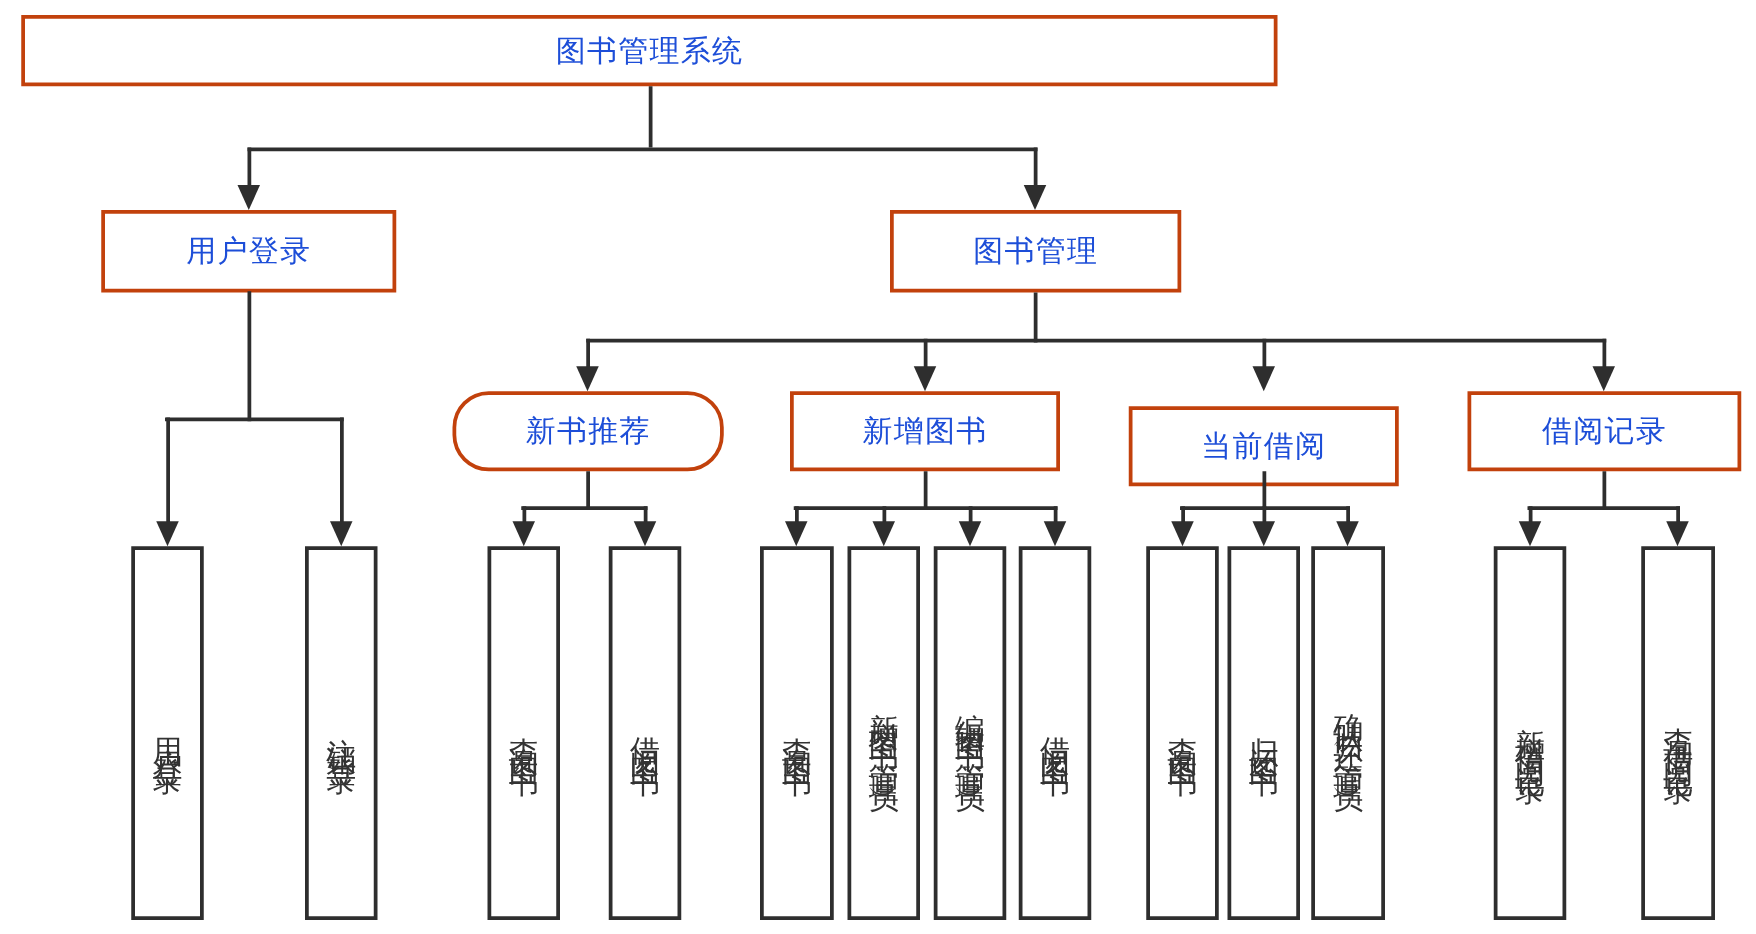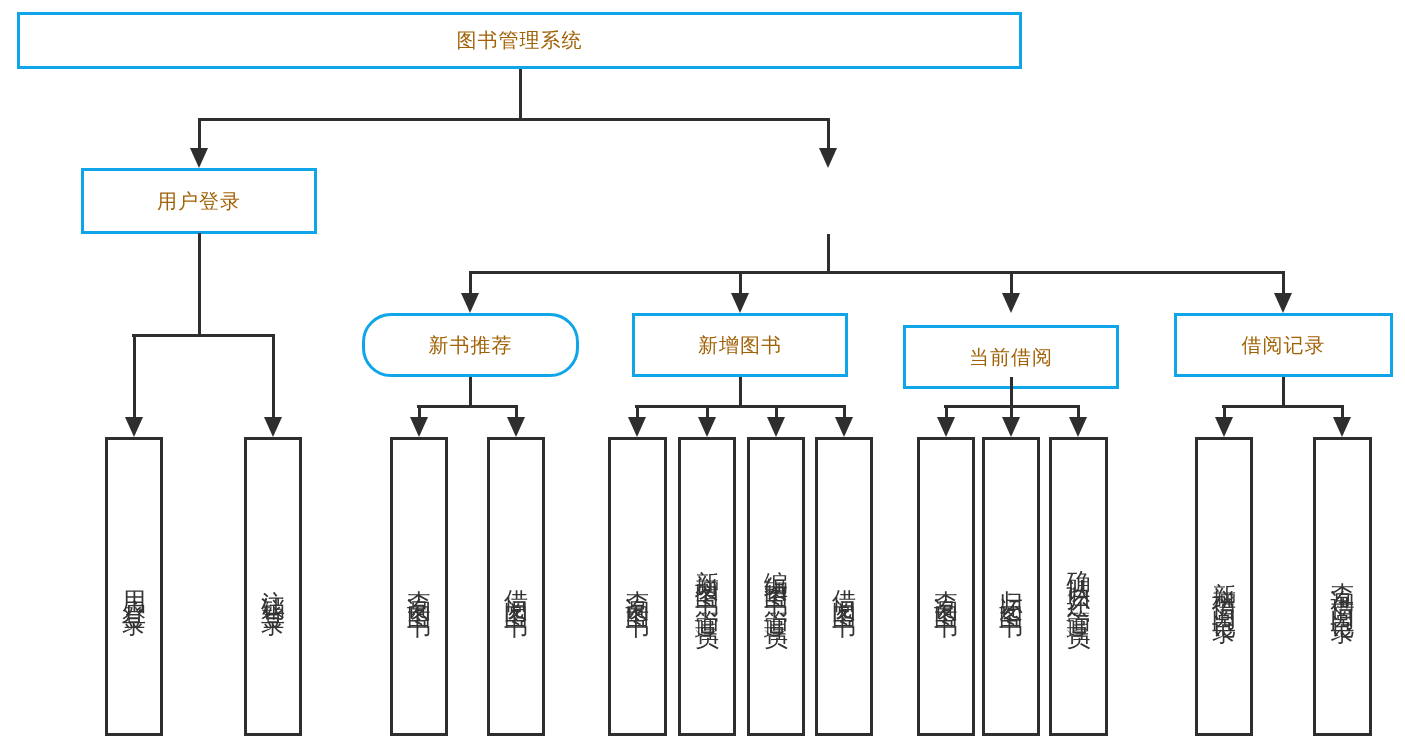--- a/index.html
+++ b/index.html
@@ -1,20 +1,20 @@
 <!DOCTYPE html>
 <html><head>
 <meta charset="utf-8">
 <style>
   html,body{margin:0;padding:0;background:#fff;}
   .canvas{position:relative;width:1405px;height:747px;background:#fff;overflow:hidden;
           font-family:"DejaVu Sans",sans-serif;}
-  .hbox{position:absolute;box-sizing:border-box;border:3px solid #0ea5e9;background:#fff;
+  .hbox{position:absolute;box-sizing:border-box;border:3px solid #c2410c;background:#fff;
         display:flex;align-items:center;justify-content:center;
-        font-size:20px;color:#a16207;letter-spacing:1px;white-space:nowrap;}
+        font-size:24px;color:#1d4ed8;letter-spacing:1px;white-space:nowrap;}
   .vbox{position:absolute;box-sizing:border-box;border:3px solid #2e2e2e;background:#fff;
         display:flex;align-items:center;justify-content:center;}
   .vtext{writing-mode:vertical-rl;text-orientation:mixed;font-size:24px;line-height:1;
          letter-spacing:8px;color:#333;white-space:nowrap;}
   .vline{position:absolute;width:3px;background:#2e2e2e;}
   .hline{position:absolute;height:3px;background:#2e2e2e;}
   .arrow{position:absolute;width:0;height:0;
          border-left:9px solid transparent;border-right:9px solid transparent;
          border-top:20px solid #2e2e2e;}
   .watermark{position:absolute;right:14px;top:714px;font-size:22px;color:#b9b9b9;white-space:nowrap;}
@@ -23,20 +23,23 @@
 <body>
 
 <div class="canvas">
 
   <div class="hbox" style="left:17px;top:12px;width:1005px;height:57px;">
     <span>图书管理系统</span>
   </div>
 
   <div class="hbox" style="left:81px;top:168px;width:236px;height:66px;">
     <span>用户登录</span>
+  </div>
+  <div class="hbox" style="left:712px;top:168px;width:233px;height:66px;">
+    <span>图书管理</span>
   </div>
 
   <div class="hbox" style="left:362px;top:313px;width:217px;height:64px;border-radius:29px;">
     <span>新书推荐</span>
   </div>
   <div class="hbox" style="left:632px;top:313px;width:216px;height:64px;">
     <span>新增图书</span>
   </div>
   <div class="hbox" style="left:903px;top:325px;width:216px;height:64px;">
     <span>当前借阅</span>

